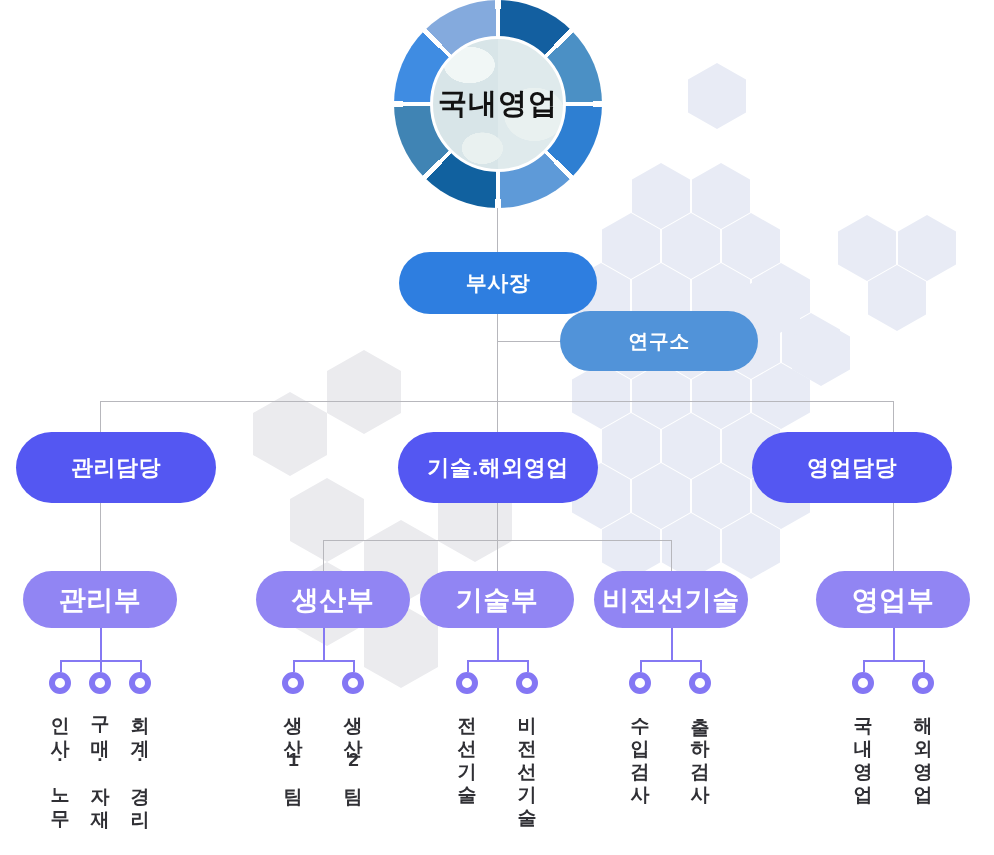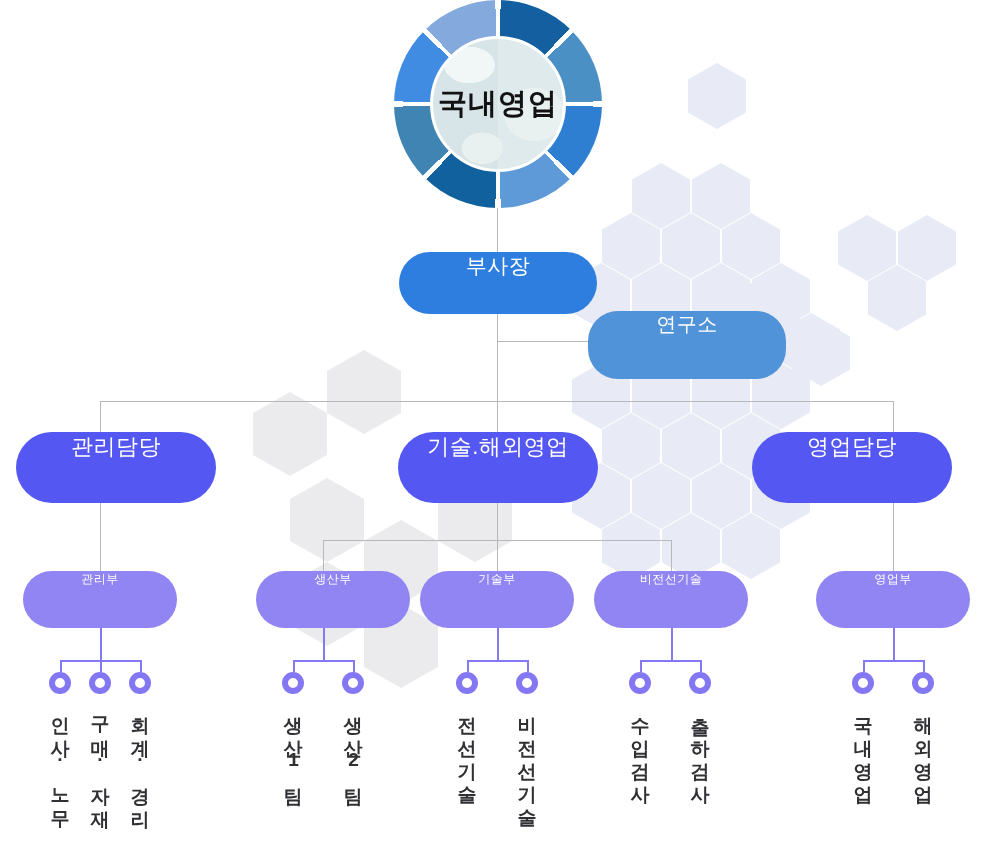--- a/index.html
+++ b/index.html
@@ -5,28 +5,28 @@
   html,body{margin:0;padding:0;}
   body{
     width:994px;height:855px;position:relative;overflow:hidden;background:#ffffff;
     font-family:"Liberation Sans","DejaVu Sans",sans-serif;
   }
   .hex{position:absolute;z-index:0;clip-path:polygon(50% 0,100% 25%,100% 75%,50% 100%,0 75%,0 25%);}
   .hex.lav{width:58px;height:66px;background:var(--hex-lavender,#e8ebf5);}
   .hex.gry{width:74px;height:84px;background:var(--hex-gray,#ebebee);}
   .ln{position:absolute;z-index:1;}
   .pill{
-    position:absolute;z-index:2;display:flex;align-items:flex-start;justify-content:center;
-    color:#fff;font-weight:400;letter-spacing:.5px;white-space:nowrap;
+    position:absolute;z-index:2;display:flex;align-items:center;justify-content:center;
+    color:#fff;font-weight:700;letter-spacing:.5px;white-space:nowrap;
   }
   .vp{left:399px;top:252px;width:198px;height:62px;border-radius:31px;background:var(--vp-pill,#2e7ee0);font-size:21px;}
-  .lab{left:588px;top:311px;width:198px;height:68px;border-radius:30px;background:var(--lab-pill,#5193d9);font-size:20px;}
+  .lab{left:560px;top:311px;width:198px;height:60px;border-radius:30px;background:var(--lab-pill,#5193d9);font-size:20px;}
   .division{width:200px;height:71px;border-radius:35.5px;background:var(--division-pill,#5457f2);font-size:22px;top:432px;}
   .div0{left:16px;} .div1{left:398px;} .div2{left:752px;}
-  .department{width:154px;height:57px;border-radius:28.5px;background:var(--department-pill,#9185f3);font-size:12px;top:571px;}
+  .department{width:154px;height:57px;border-radius:28.5px;background:var(--department-pill,#9185f3);font-size:27px;top:571px;}
   .dep0{left:23px;} .dep1{left:256px;} .dep2{left:420px;} .dep3{left:594px;} .dep4{left:816px;}
   .ceo-ring{
     position:absolute;z-index:2;left:394px;top:0;width:208px;height:208px;border-radius:50%;
     background:conic-gradient(from 0deg,
       #ffffff 0deg 1.5deg,  #135fa0 1.5deg 43.5deg,
       #ffffff 43.5deg 46.5deg, #4b90c5 46.5deg 88.5deg,
       #ffffff 88.5deg 91.5deg, #2e7fd2 91.5deg 133.5deg,
       #ffffff 133.5deg 136.5deg, #5e9ad8 136.5deg 178.5deg,
       #ffffff 178.5deg 181.5deg, #11619f 181.5deg 223.5deg,
       #ffffff 223.5deg 226.5deg, #4084b4 226.5deg 268.5deg,

